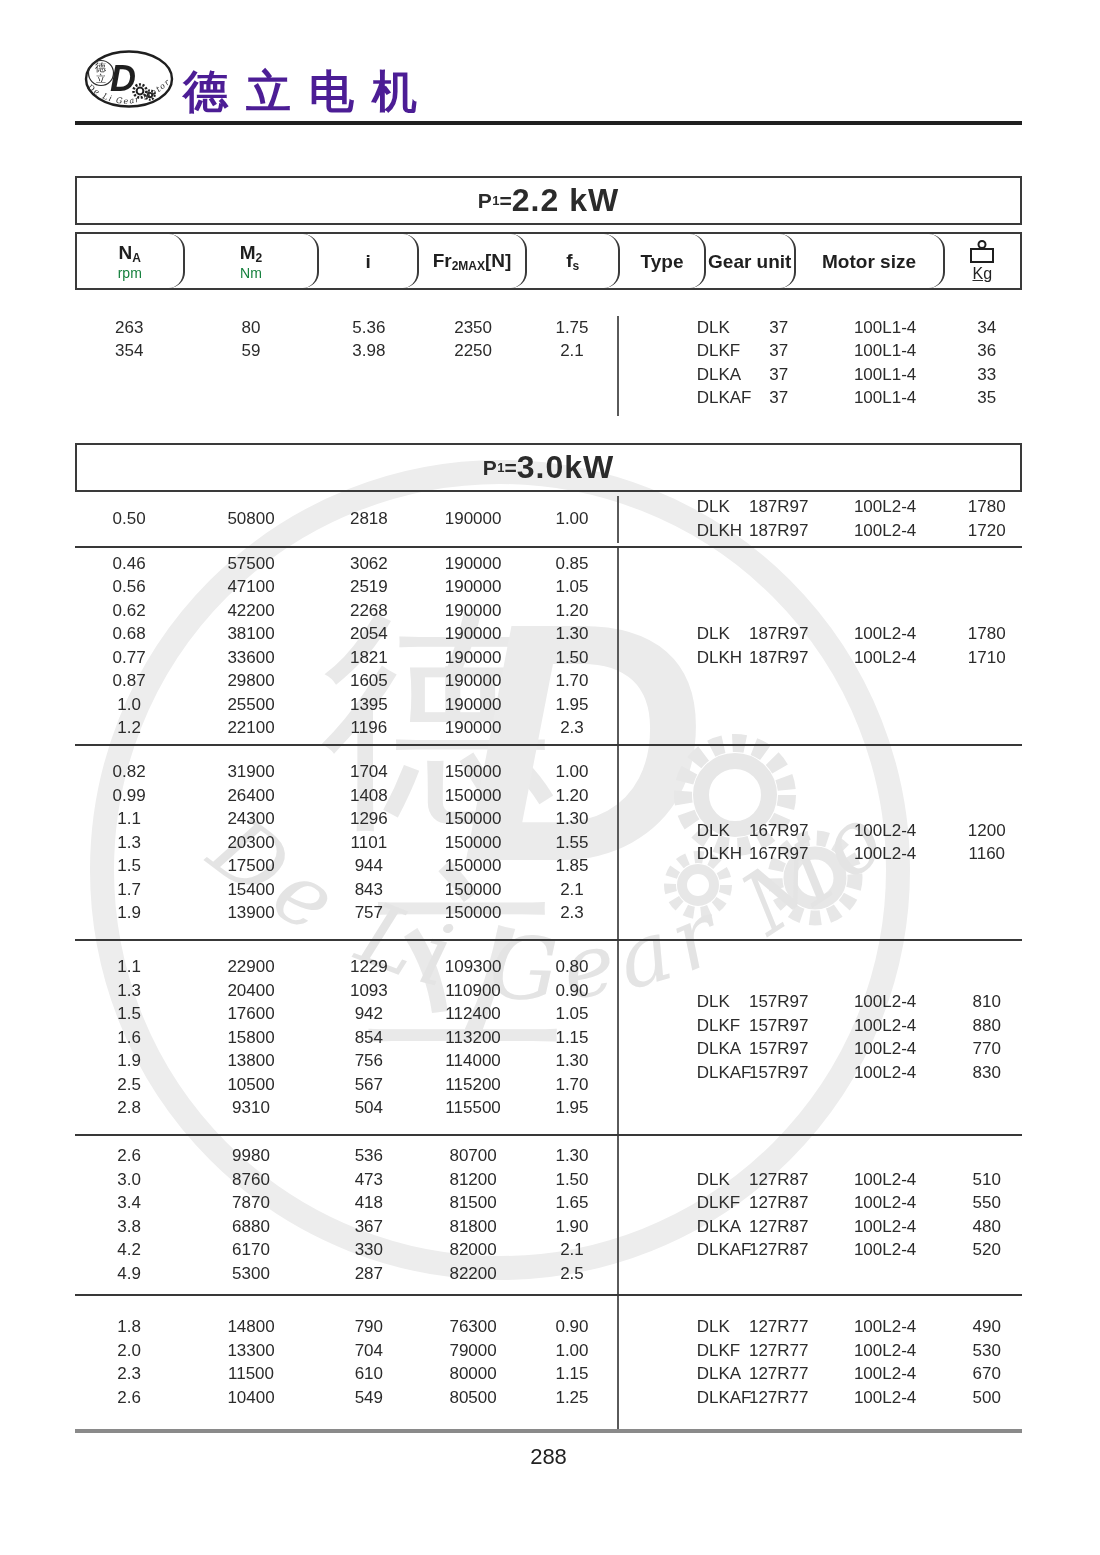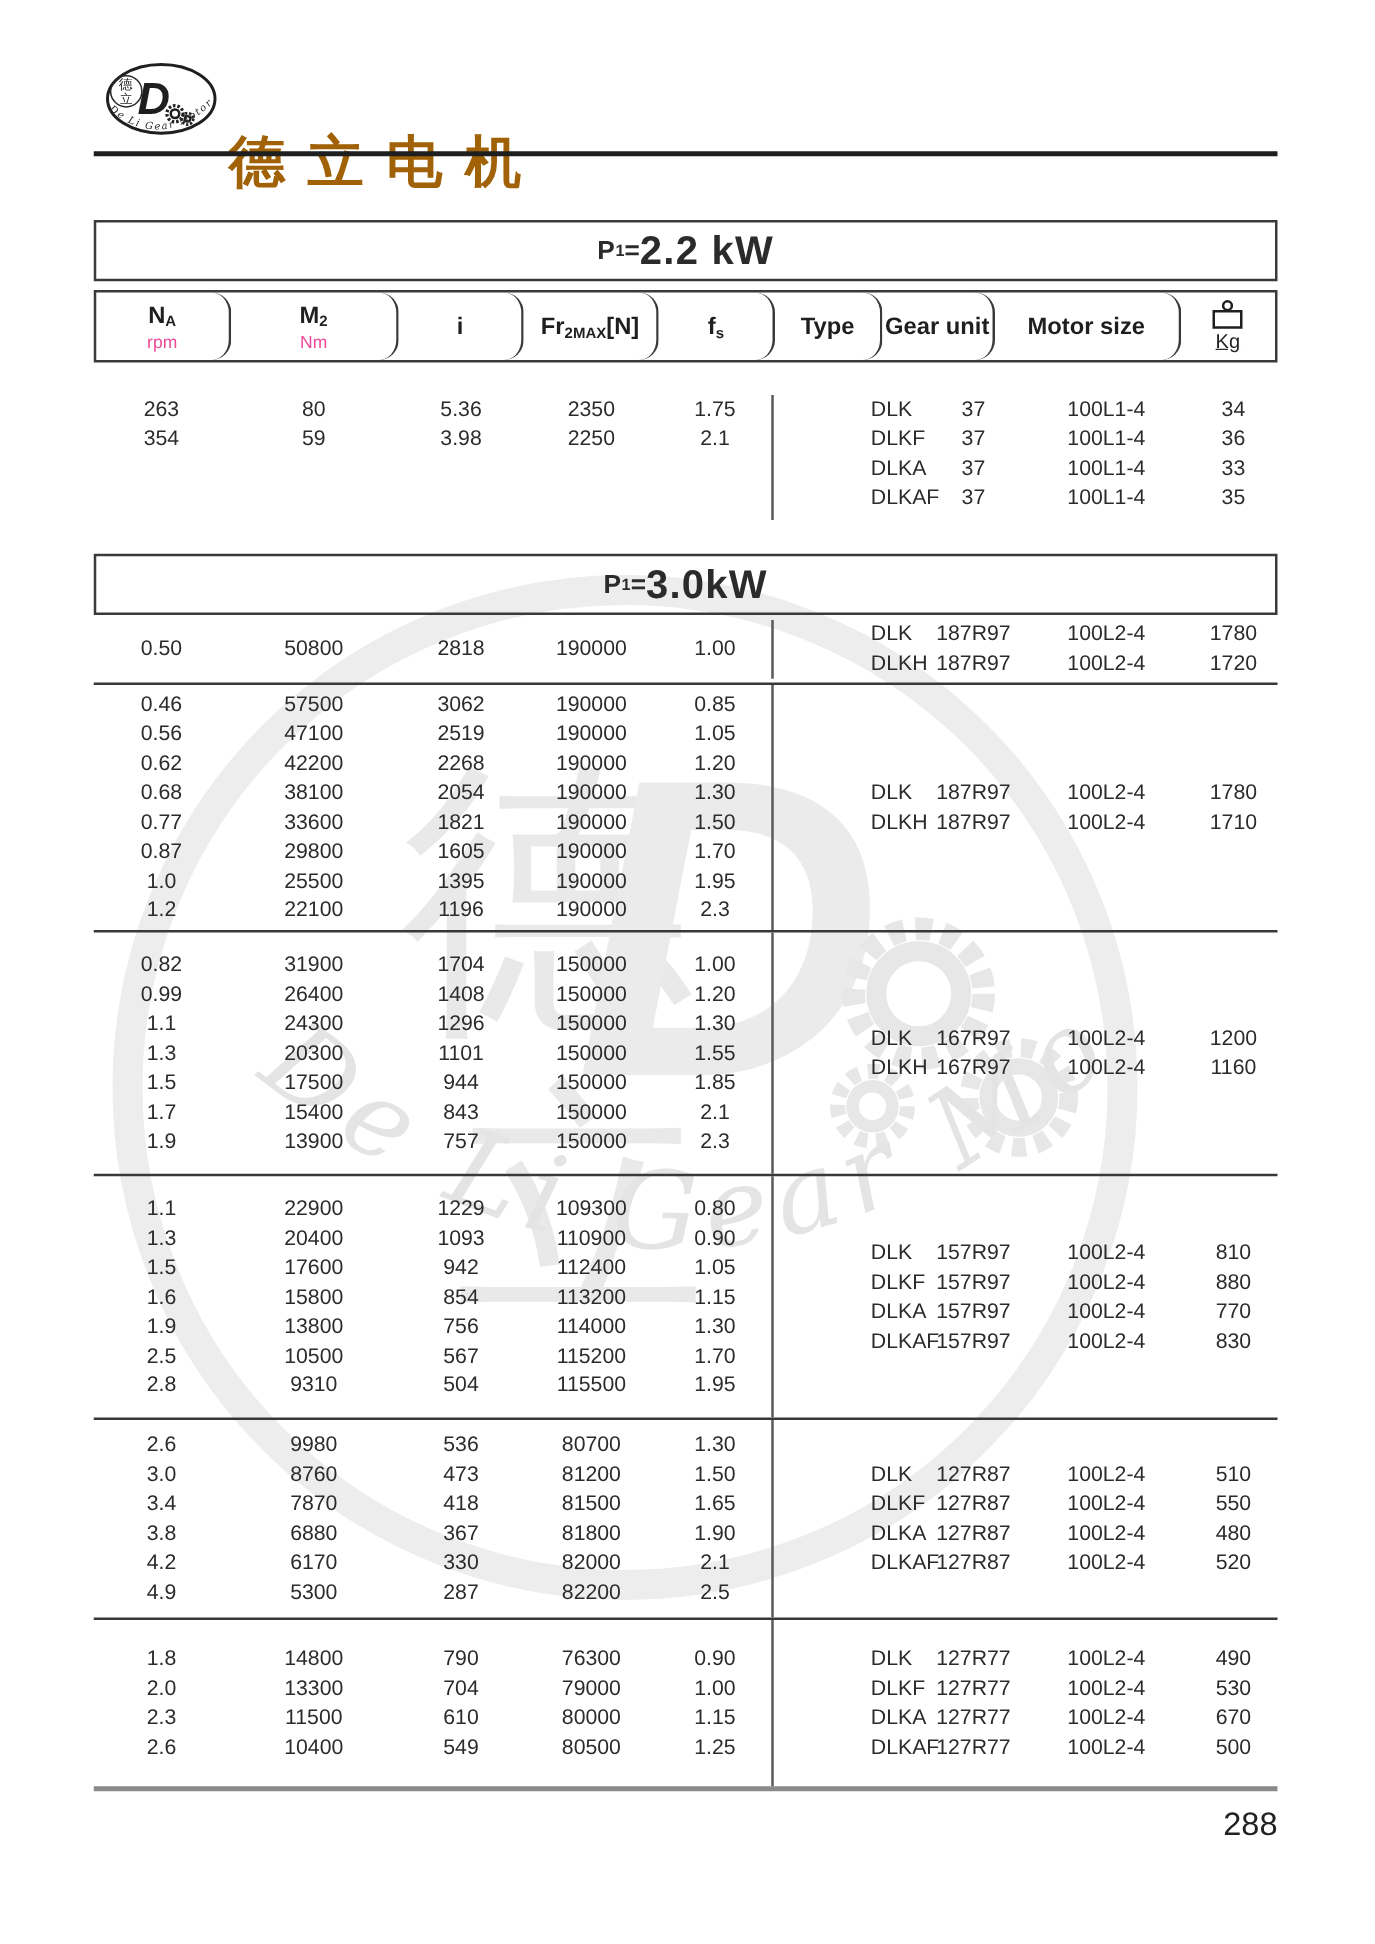--- a/index.html
+++ b/index.html
@@ -6,21 +6,21 @@
   html,body { background:#fff; }
   .page {
     position:relative; width:1100px; height:1555px; background:#ffffff;
     font-family:"Liberation Sans", sans-serif; color:#2b2b2b; overflow:hidden;
   }
   
   .logo { position:absolute; left:80px; top:48px; width:104px; height:74px; }
   .brand-title {
     position:absolute; left:183px; top:62px;
     font-family:"DejaVu Serif", serif; font-weight:bold;
-    font-size:45px; letter-spacing:18px; color:#a16207; white-space:nowrap;margin-top:38px;
+    font-size:45px; letter-spacing:18px; color:#4c1d95; white-space:nowrap;
   }
   .top-rule { position:absolute; left:75px; top:121px; width:947px; height:4px; background:#1f1f1f; }
 
   
   .watermark { position:absolute; left:0; top:0; pointer-events:none; }
 
   
   .tbl { position:absolute; left:75px; width:947px; background:transparent; }
   .t22 { top:176px; }
   .t30 { top:443px; }
@@ -37,21 +37,21 @@
     margin-top:7px; height:58px; border:2px solid #3a3a3a;
     display:grid; grid-template-columns:11.4% 14.3% 10.55% 11.5% 9.85% 9.1% 9.5% 15.8% auto;
   }
   .thcell {
     border-right:2px solid #3a3a3a; display:flex; flex-direction:column;
     align-items:center; justify-content:center; line-height:1.12; padding-top:2px;border-radius:16px;
   }
   .thcell:last-child { border-right:none;text-decoration:underline; }
   .thsym { font-weight:bold; font-size:19px; color:#1f1f1f; }
   .thsym sub { font-size:12px; font-weight:bold; vertical-align:-3px; }
-  .thunit { font-size:14px; color:#ec4899; margin-top:1px; }
+  .thunit { font-size:14px; color:#15803d; margin-top:1px; }
   .wicon { width:24px; height:15px; border:2px solid #1f1f1f; position:relative; margin:7px auto 2px; }
   .wicon::before {
     content:""; position:absolute; left:50%; top:-10px; transform:translateX(-50%);
     width:5px; height:5px; border:2px solid #1f1f1f; border-radius:50%; background:#fff;
   }
   .kg-label { font-size:16px; color:#222; }
 
   
   .groupwrap { width:100%; }
   .t22 .groupwrap { padding-top:26px; }
@@ -62,21 +62,21 @@
   .gr { width:42.8%; border-left:2px solid #5a5a5a; display:flex; flex-direction:column; justify-content:center;padding-left:44px; }
   .t22 .group { min-height:100px; }
   .t22 .gl, .t22 .gr { justify-content:flex-start; }
   .lrow { display:grid; grid-template-columns:20% 25% 18.5% 20% auto; height:23.5px; align-items:center; }
   .rrow { display:grid; grid-template-columns:21.2% 22.2% 37% auto; height:23.5px; align-items:center; }
   .c { text-align:center; font-size:17px; color:#2b2b2b; white-space:nowrap; }
   .rrow .c0 { text-align:left; padding-left:34px; }
 
   .page-number {
     position:absolute; left:0; top:1444px; width:947px; margin-left:75px;
-    text-align:right; font-size:26px; color:#222;
+    text-align:center; font-size:22px; color:#222;
   }
 </style>
 </head>
 <body>
 
 <div class="page">
 
   <svg class="watermark" width="1100" height="1555" viewBox="0 0 1100 1555" aria-hidden="true">
     <defs>
       <path id="wmarc" d="M 205 860 Q 545 1145 895 845" fill="none"></path>

